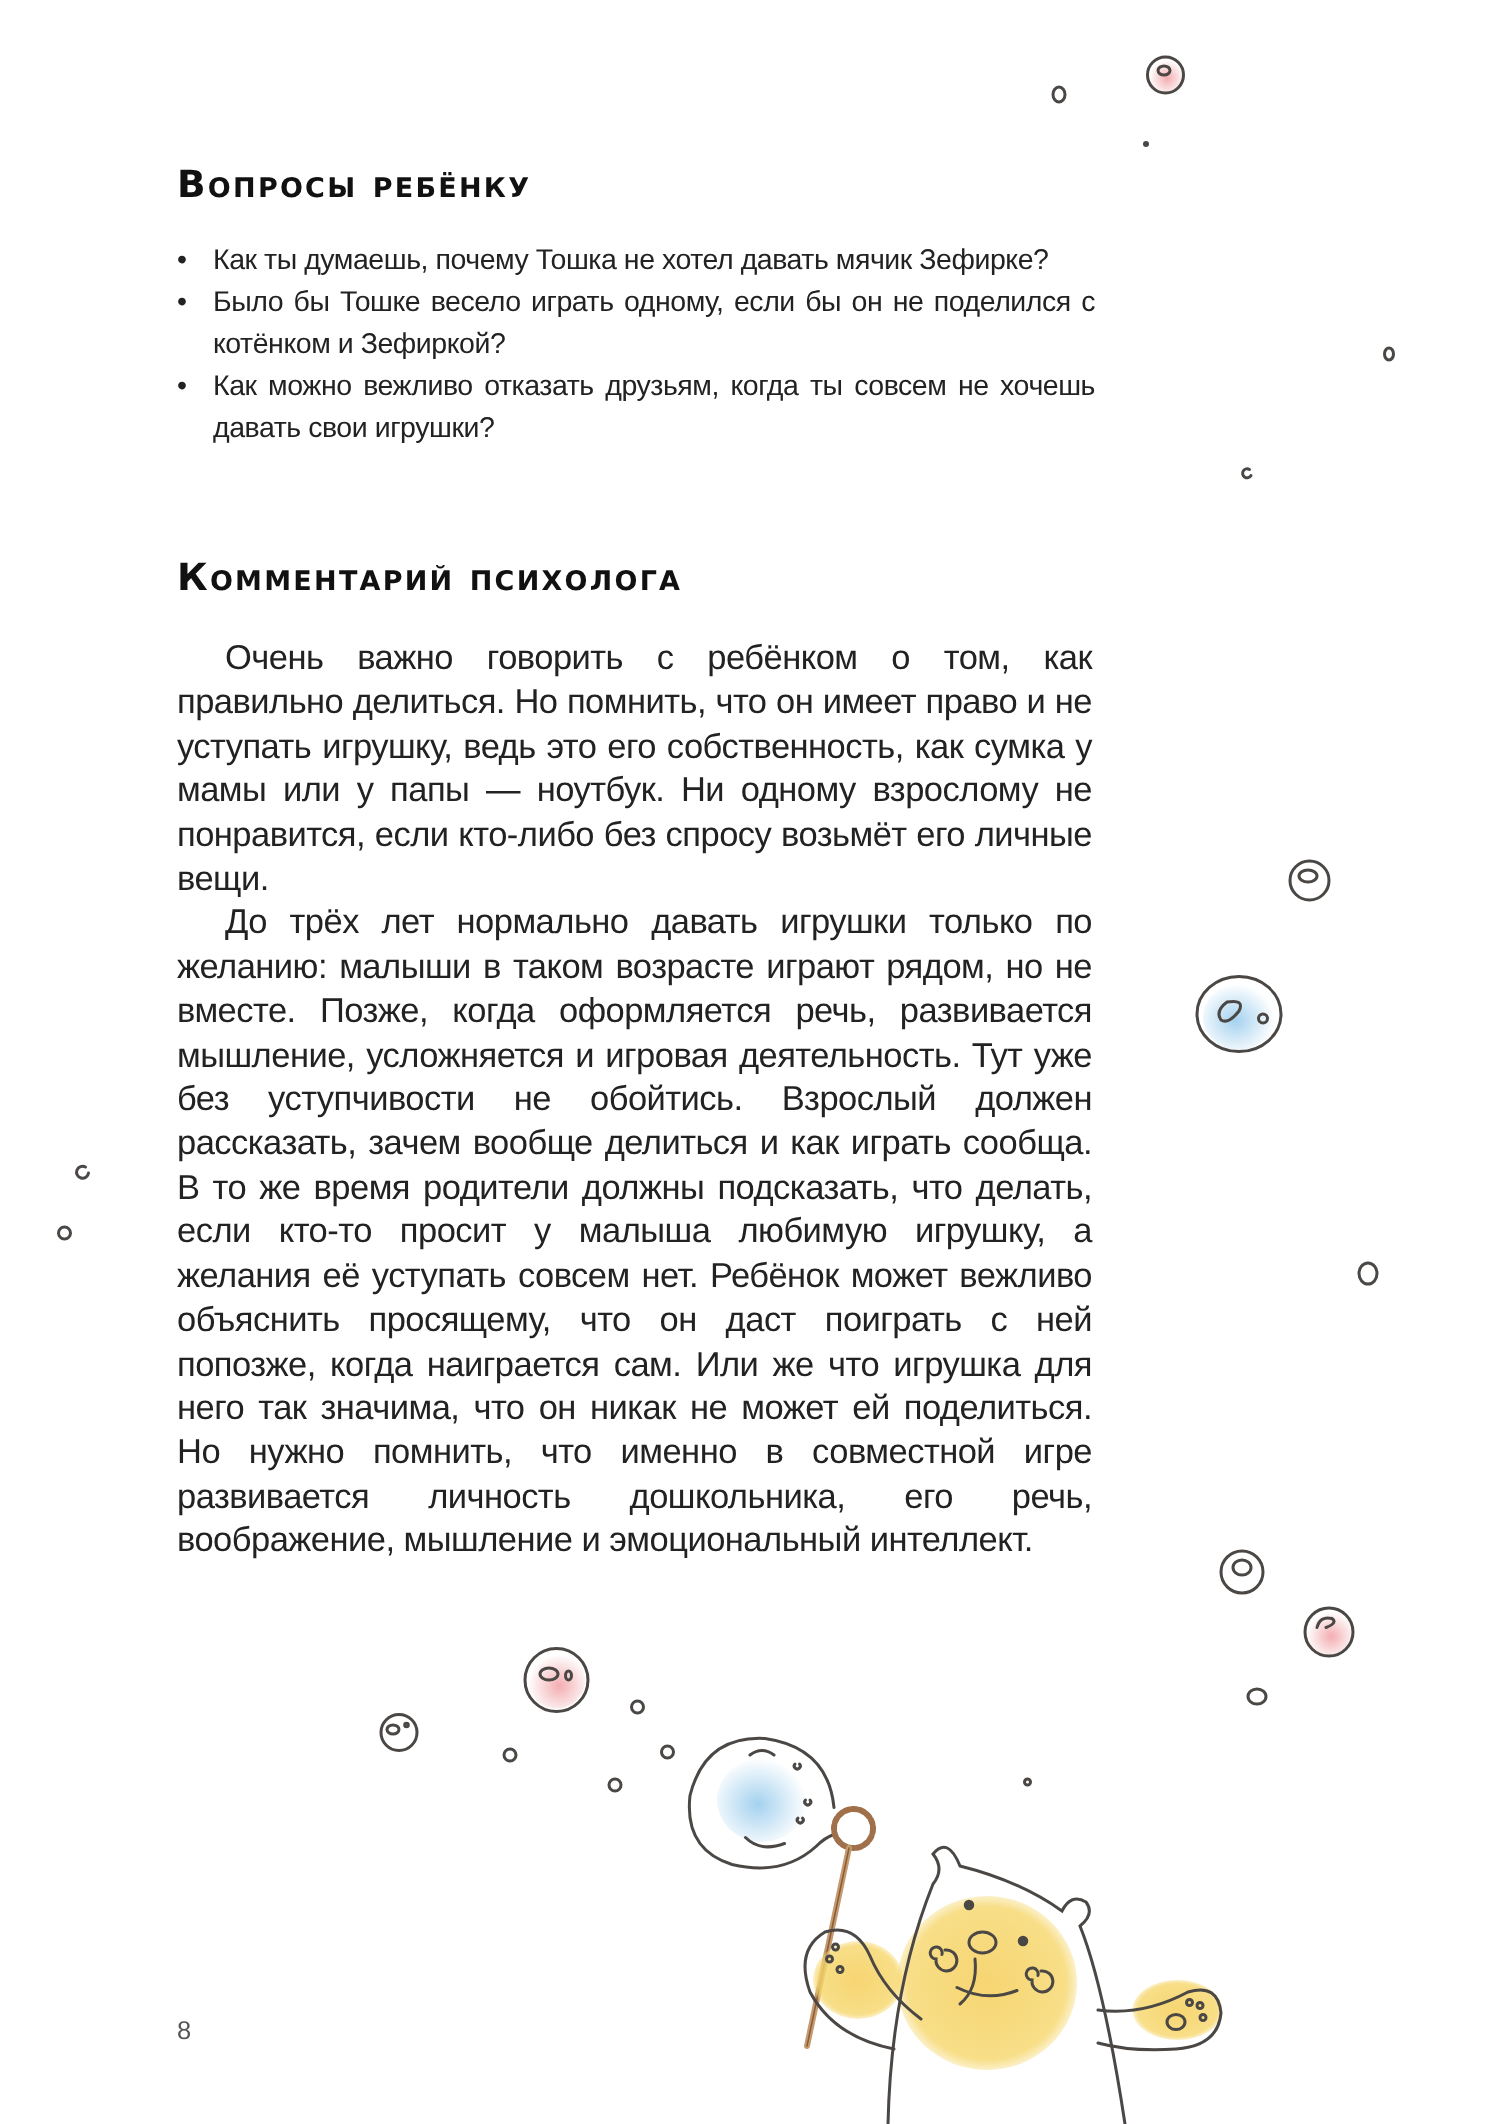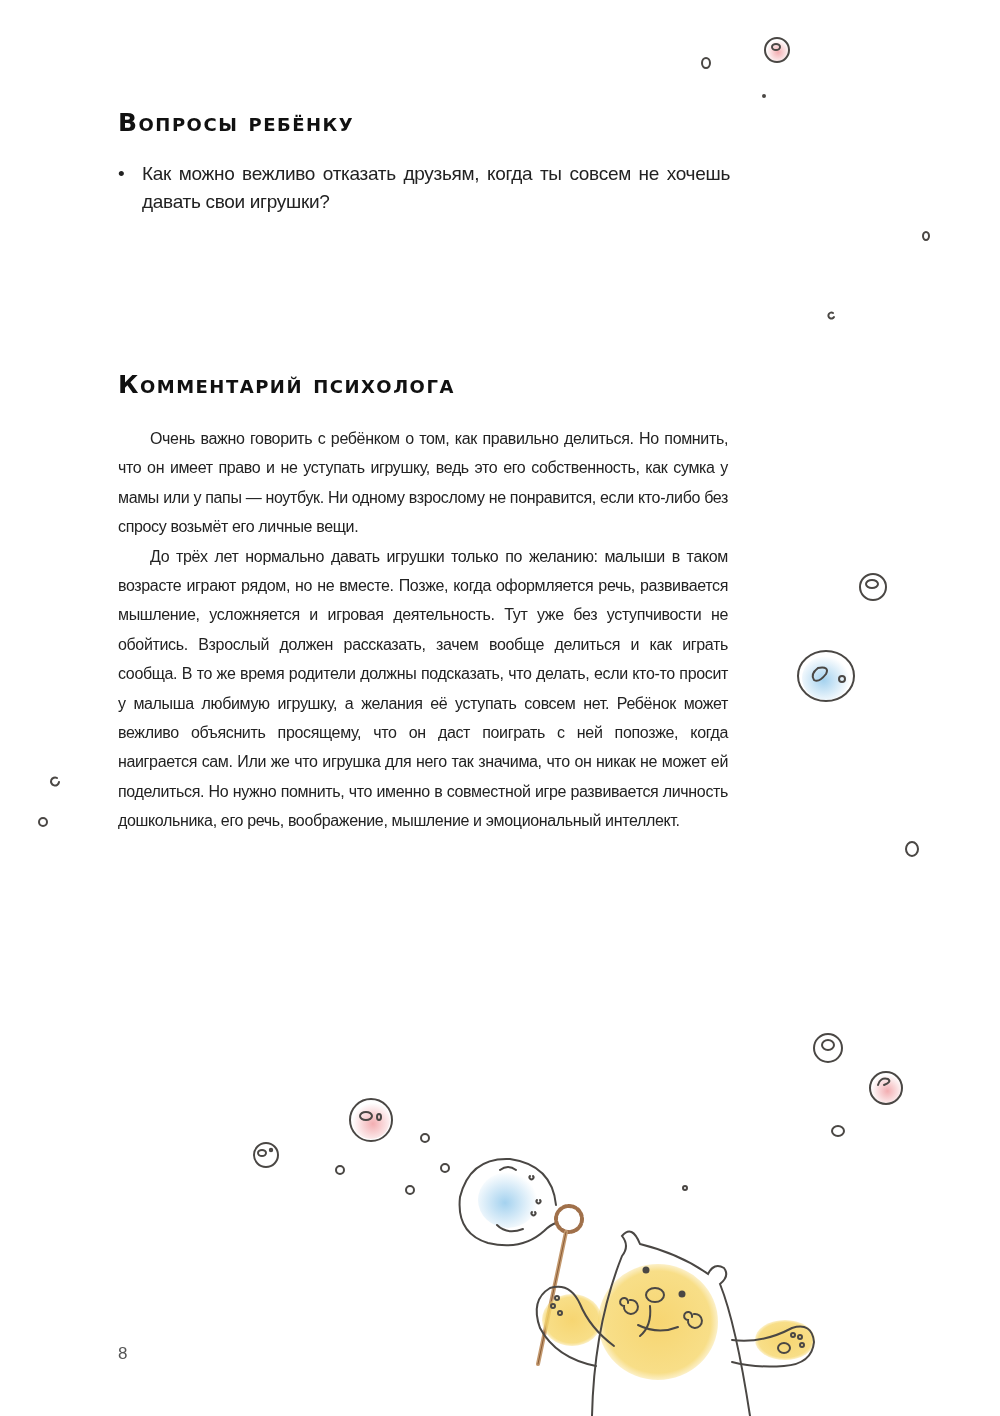--- a/index.html
+++ b/index.html
@@ -53,21 +53,21 @@
       left: 0;
       top: 0;
       color: #222;
     }
     .body-text {
       position: absolute;
       left: 118px;
       top: 424px;
       width: 610px;
       font-family: "Liberation Sans", sans-serif;
-      font-size: 16px;
+      font-size: 23px;
       line-height: 29.4px;
       color: #222;
       letter-spacing: -0.35px;
     }
     .body-text p {
       margin: 0;
       text-indent: 32px;
       text-align: justify;
       text-align-last: left;
     }
@@ -83,20 +83,22 @@
     .illus svg { position: absolute; left: 0; top: 0; }
   </style>
 </head>
 <body>
 
 <div class="page">
 
   <h2 id="h-questions" class="heading">Вопросы ребёнку</h2>
 
   <ul class="bullets">
+    <li>Как ты думаешь, почему Тошка не хотел давать мячик Зефирке?</li>
+    <li>Было бы Тошке весело играть одному, если бы он не поделился с котёнком и Зефиркой?</li>
     <li>Как можно вежливо отказать друзьям, когда ты совсем не хочешь давать свои игрушки?</li>
   </ul>
 
   <h2 id="h-comment" class="heading">Комментарий психолога</h2>
 
   <div class="body-text">
     <p>Очень важно говорить с ребёнком о том, как правильно делиться. Но помнить, что он имеет право и не уступать игрушку, ведь это его собственность, как сумка у мамы или у папы — ноутбук. Ни одному взрослому не понравится, если кто-либо без спросу возьмёт его личные вещи.</p>
     <p>До трёх лет нормально давать игрушки только по желанию: малыши в таком возрасте играют рядом, но не вместе. Позже, когда оформляется речь, развивается мышление, усложняется и игровая деятельность. Тут уже без уступчивости не обойтись. Взрослый должен рассказать, зачем вообще делиться и как играть сообща. В то же время родители должны подсказать, что делать, если кто-то просит у малыша любимую игрушку, а желания её уступать совсем нет. Ребёнок может вежливо объяснить просящему, что он даст поиграть с ней попозже, когда наиграется сам. Или же что игрушка для него так значима, что он никак не может ей поделиться. Но нужно помнить, что именно в совместной игре развивается личность дошкольника, его речь, воображение, мышление и эмоциональный интеллект.</p>
   </div>
 

